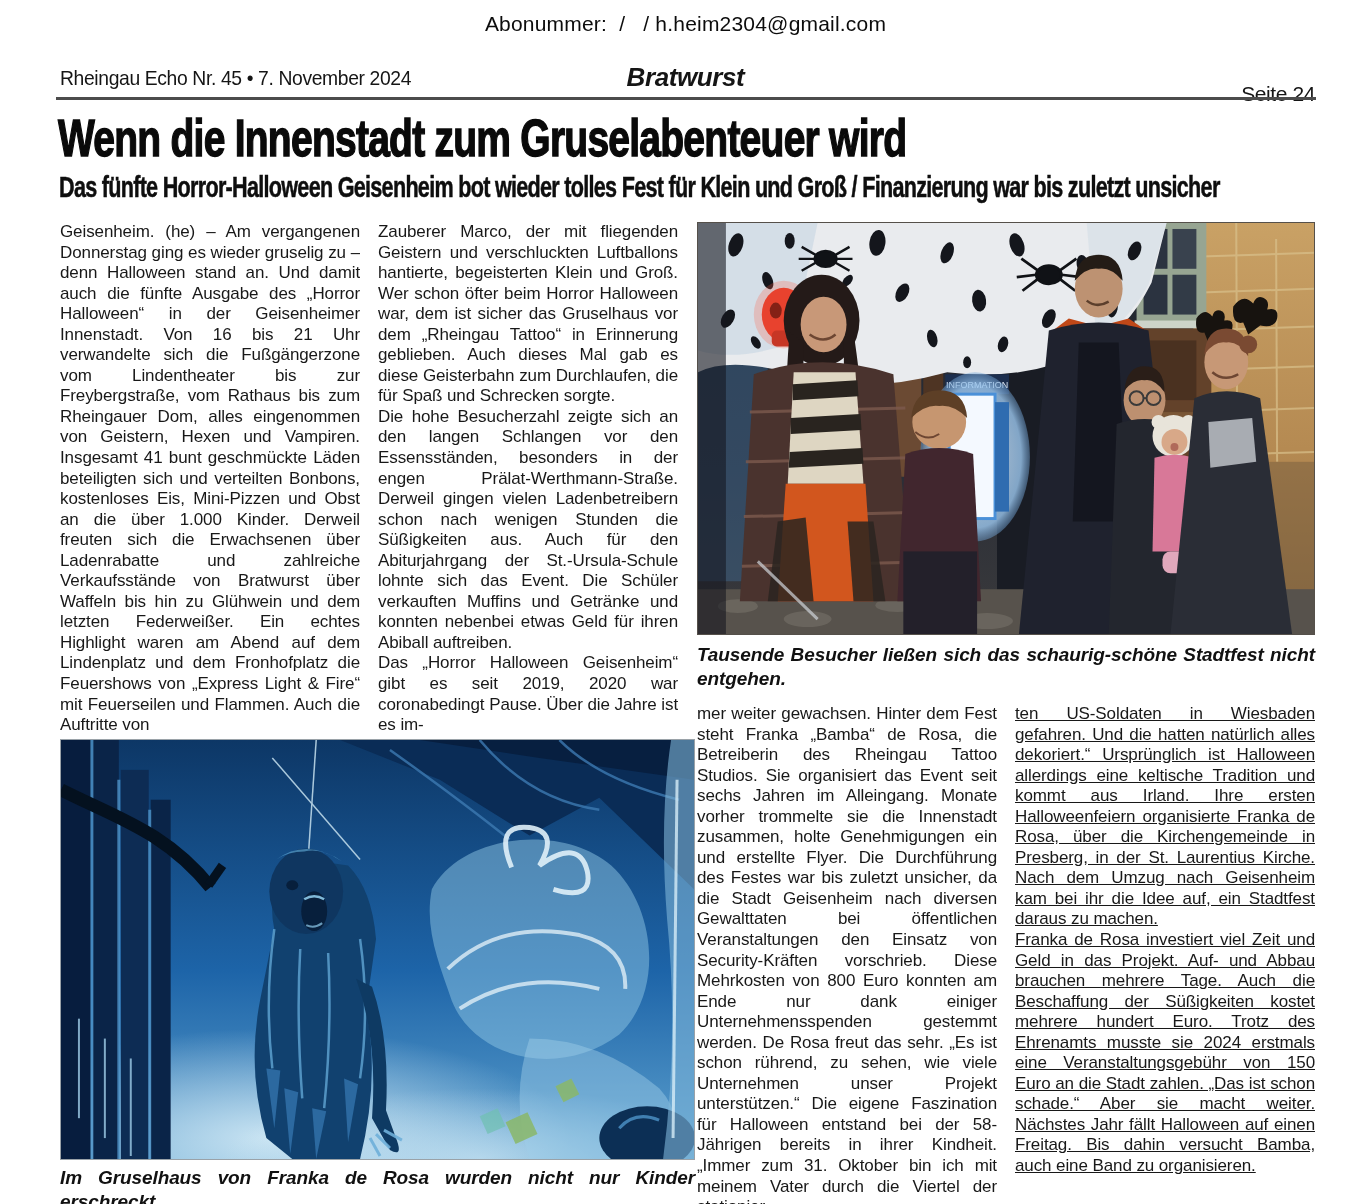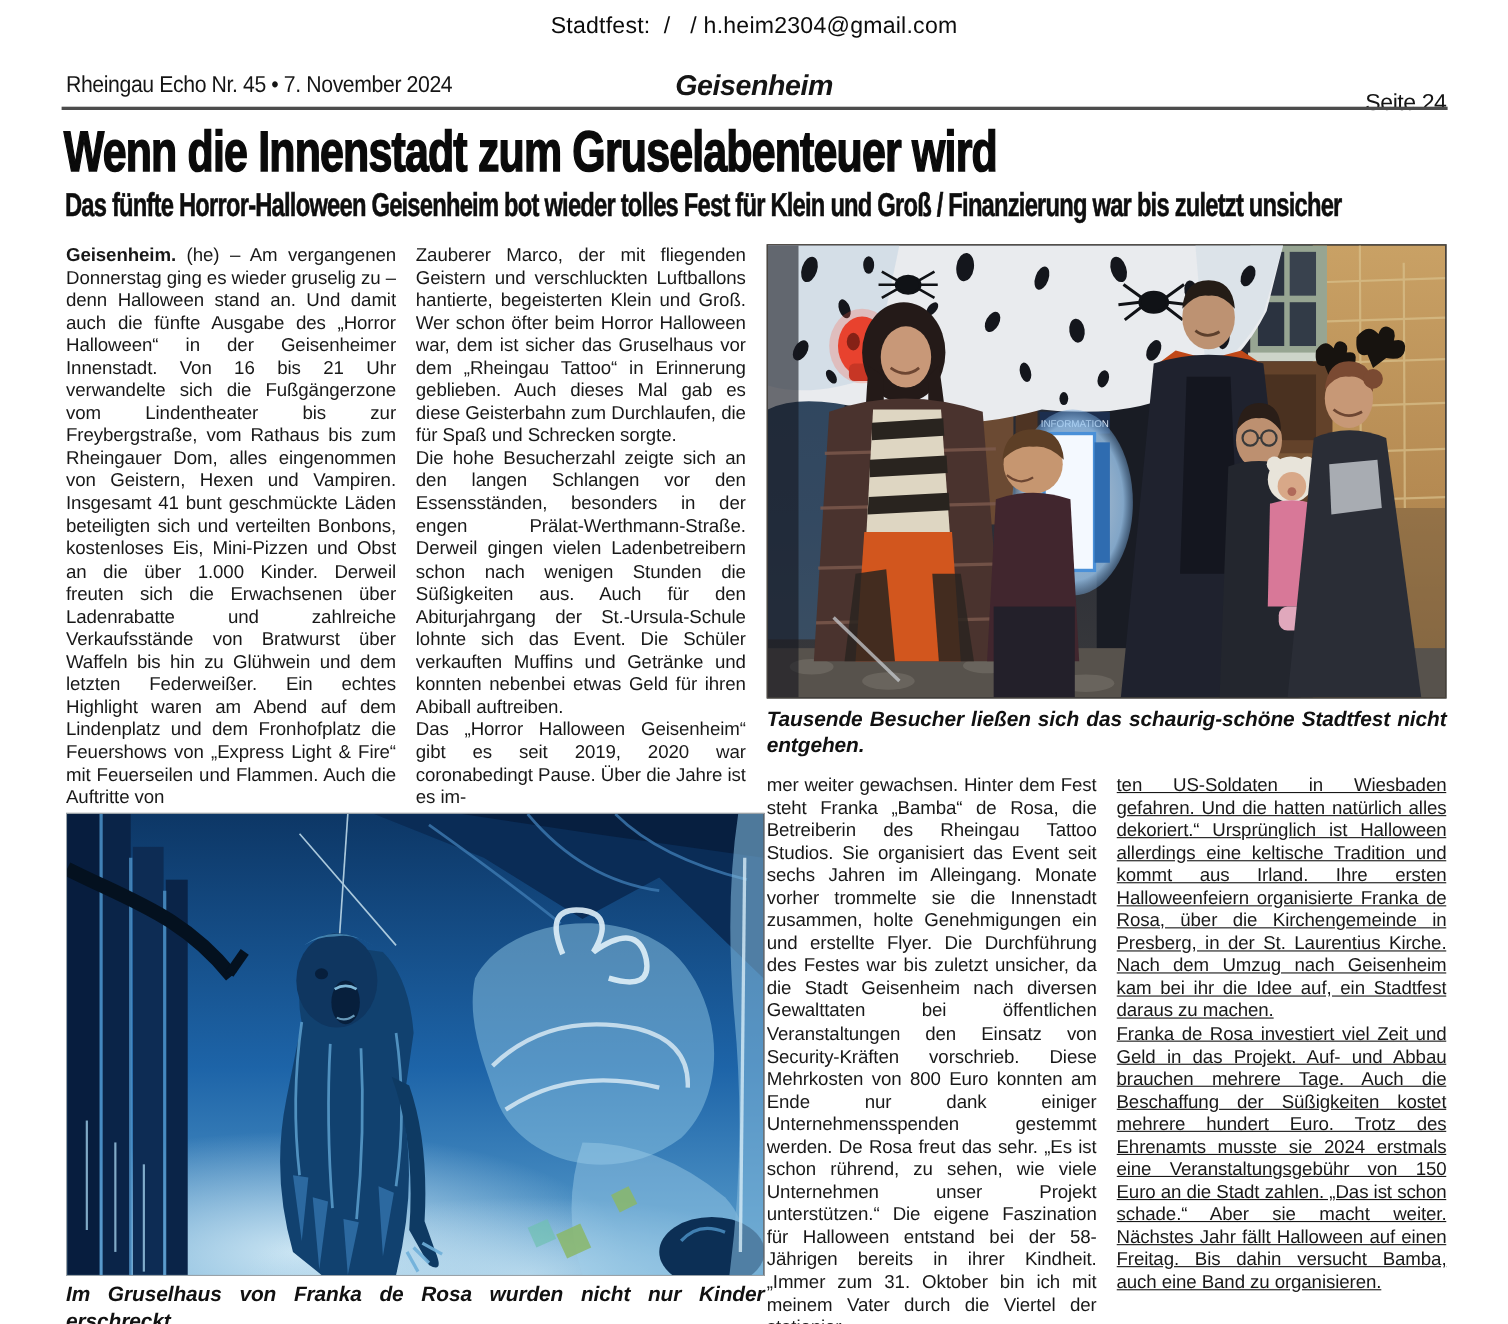--- a/index.html
+++ b/index.html
@@ -27,41 +27,41 @@
                -webkit-text-stroke:.5px #0e0e0e;color:#0e0e0e;white-space:nowrap;
                transform:scaleX(.72);transform-origin:left top;}
   
   .col{width:300px;font-size:17px;line-height:20.55px;text-align:justify;
        overflow:hidden;color:#181818;letter-spacing:-.1px;}
   .col p{margin:0;}
   .col1{top:222px;left:60px;height:516px;}
   .col2{top:222px;left:378px;height:516px;}
   .col3{top:704px;left:697px;height:500px;}
   .col4{top:704px;left:1015px;height:500px;text-decoration:underline;}
-  .lead{font-weight:700;}
+  .lead{font-weight:400;}
   
   .photo{box-sizing:border-box;border:1px solid #55504a;overflow:hidden;background:#222;}
   .photo-right{top:222px;left:697px;width:618px;height:413px;}
   .photo-left{top:739px;left:60px;width:635px;height:421px;border-color:#9aa2a8;}
   .photo svg{display:block;width:100%;height:100%;}
   
   .caption{font-weight:700;font-style:italic;font-size:19px;line-height:24px;
            color:#111;text-align:justify;letter-spacing:-.1px;}
   .caption-right{top:643px;left:697px;width:618px;}
   .caption-left{top:1166px;left:60px;width:635px;}
 </style>
 </head>
 <body>
 
 <div class="page">
 
-  <div class="abs abon">Stadtfest:  /   / h.heim2304@gmail.com</div>
+  <div class="abs abon">Abonummer:  /   / h.heim2304@gmail.com</div>
 
   <div class="abs mast-left">Rheingau Echo Nr. 45 • 7. November 2024</div>
-  <div class="abs mast-center">Geisenheim</div>
+  <div class="abs mast-center">Bratwurst</div>
   <div class="abs mast-right">Seite 24</div>
   <div class="abs rule"></div>
 
   <div class="abs headline">Wenn die Innenstadt zum Gruselabenteuer wird</div>
   <div class="abs subheadline">Das fünfte Horror-Halloween Geisenheim bot wieder tolles Fest für Klein und Groß / Finanzierung war bis zuletzt unsicher</div>
 
   <div class="abs col col1">
     <p><span class="lead">Geisenheim.</span> <span>(he) – Am vergangenen Donnerstag ging es wieder gruselig zu – denn Halloween stand an. Und damit auch die fünfte Ausgabe des „Horror Halloween“ in der Geisenheimer Innenstadt. Von 16 bis 21 Uhr verwandelte sich die Fußgängerzone vom Lindentheater bis zur Freybergstraße, vom Rathaus bis zum Rheingauer Dom, alles eingenommen von Geistern, Hexen und Vampiren. Insgesamt 41 bunt geschmückte Läden beteiligten sich und verteilten Bonbons, kostenloses Eis, Mini-Pizzen und Obst an die über 1.000 Kinder. Derweil freuten sich die Erwachsenen über Ladenrabatte und zahlreiche Verkaufsstände von Bratwurst über Waffeln bis hin zu Glühwein und dem letzten Federweißer. Ein echtes Highlight waren am Abend auf dem Lindenplatz und dem Fronhofplatz die Feuershows von „Express Light &amp; Fire“ mit Feuerseilen und Flammen. Auch die Auftritte von</span></p>
   </div>
 

